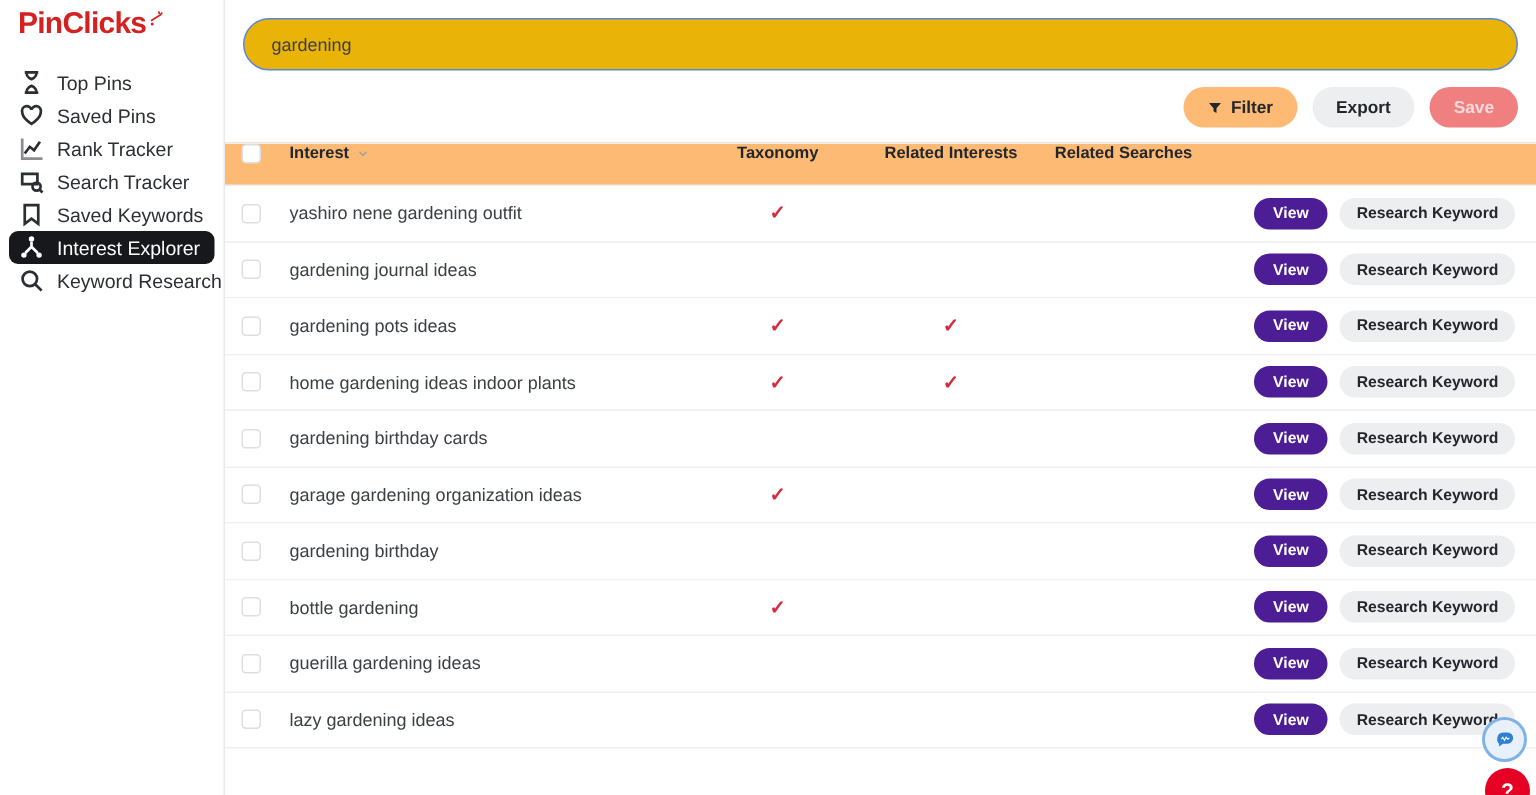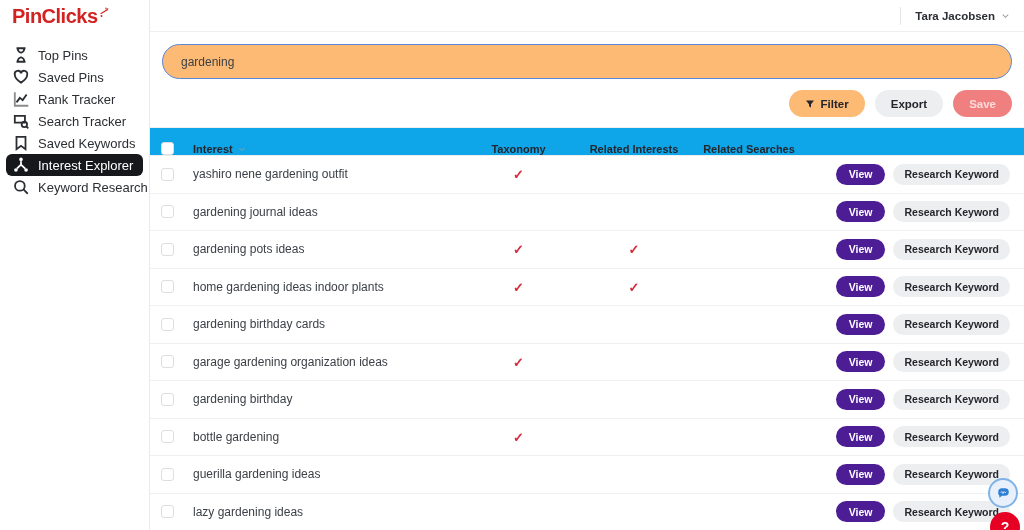--- a/index.html
+++ b/index.html
@@ -66,21 +66,21 @@
   .user {
     display: flex; align-items: center; gap: 6px;
     font-size: 11.5px; color: #2b2e33; font-weight: bold; cursor: pointer;
   }
   .user .chev { width: 9px; height: 9px; }
 
   .search-zone { padding: 12px 12px 0 12px; }
   .search-box {
     height: 35px; border: 1.5px solid #5b86d6; border-radius: 18px;
     display: flex; align-items: center; padding: 0 18px;
-    background: #fdba74;
+    background: #eab308;
   }
   .search-box input {
     border: none; outline: none; width: 100%;
     font-family: "Liberation Sans", sans-serif;
     font-size: 12px; color: #3c4046; background: transparent;
   }
 
   .actions {
     display: flex; justify-content: flex-end; align-items: center;
     gap: 10px; padding: 11px 12px 0 0;
@@ -94,23 +94,23 @@
     cursor: pointer;
   }
   .btn-filter { background: #fdba74; color: #23262b; }
   .btn-export { background: #eceef0; color: #23262b; justify-content: flex-end; }
   .btn-save   { background: #f08080; color: #fbdada; cursor: default; }
   .funnel { width: 10px; height: 10px; }
 
   
   .table { margin-top: 10px; width: 100%; }
   .thead {
-    background: #0ea5e9;
+    background: #fdba74;
     height: 29px;
-    display: flex; align-items: flex-end;
+    display: flex; align-items: flex-start;
     border-top: 1px solid #eceef0;
     border-bottom: 1px solid #eceef0;
   }
   .row {
     height: 37.5px;
     display: flex; align-items: center;
     border-bottom: 1px solid #eff0f2;
     background: #fff;
   }
   .c-check { width: 34px; display: flex; justify-content: center; align-items: center; flex: 0 0 34px; }
@@ -249,29 +249,20 @@
               <path d="M10.2 10.2L14 14"></path>
             </svg>
         </span>
         <span class="lbl">Keyword Research</span>
       </div>
     </nav>
   </aside>
 
   <section class="main">
 
-    <div class="topbar">
-      <div class="divider-v"></div>
-      <div class="user">
-        <span>Tara Jacobsen</span>
-        <svg class="chev" viewBox="0 0 10 10">
-          <path d="M2 4l3 3 3-3" stroke="#9aa0a8" stroke-width="1.2" fill="none"></path>
-        </svg>
-      </div>
-    </div>
 
     <div class="search-zone">
       <div class="search-box">
         <input type="text" value="gardening" placeholder="Search interests" style="">
       </div>
     </div>
 
     <div class="actions">
       <button class="btn btn-filter">
         <svg class="funnel" viewBox="0 0 10 10">

